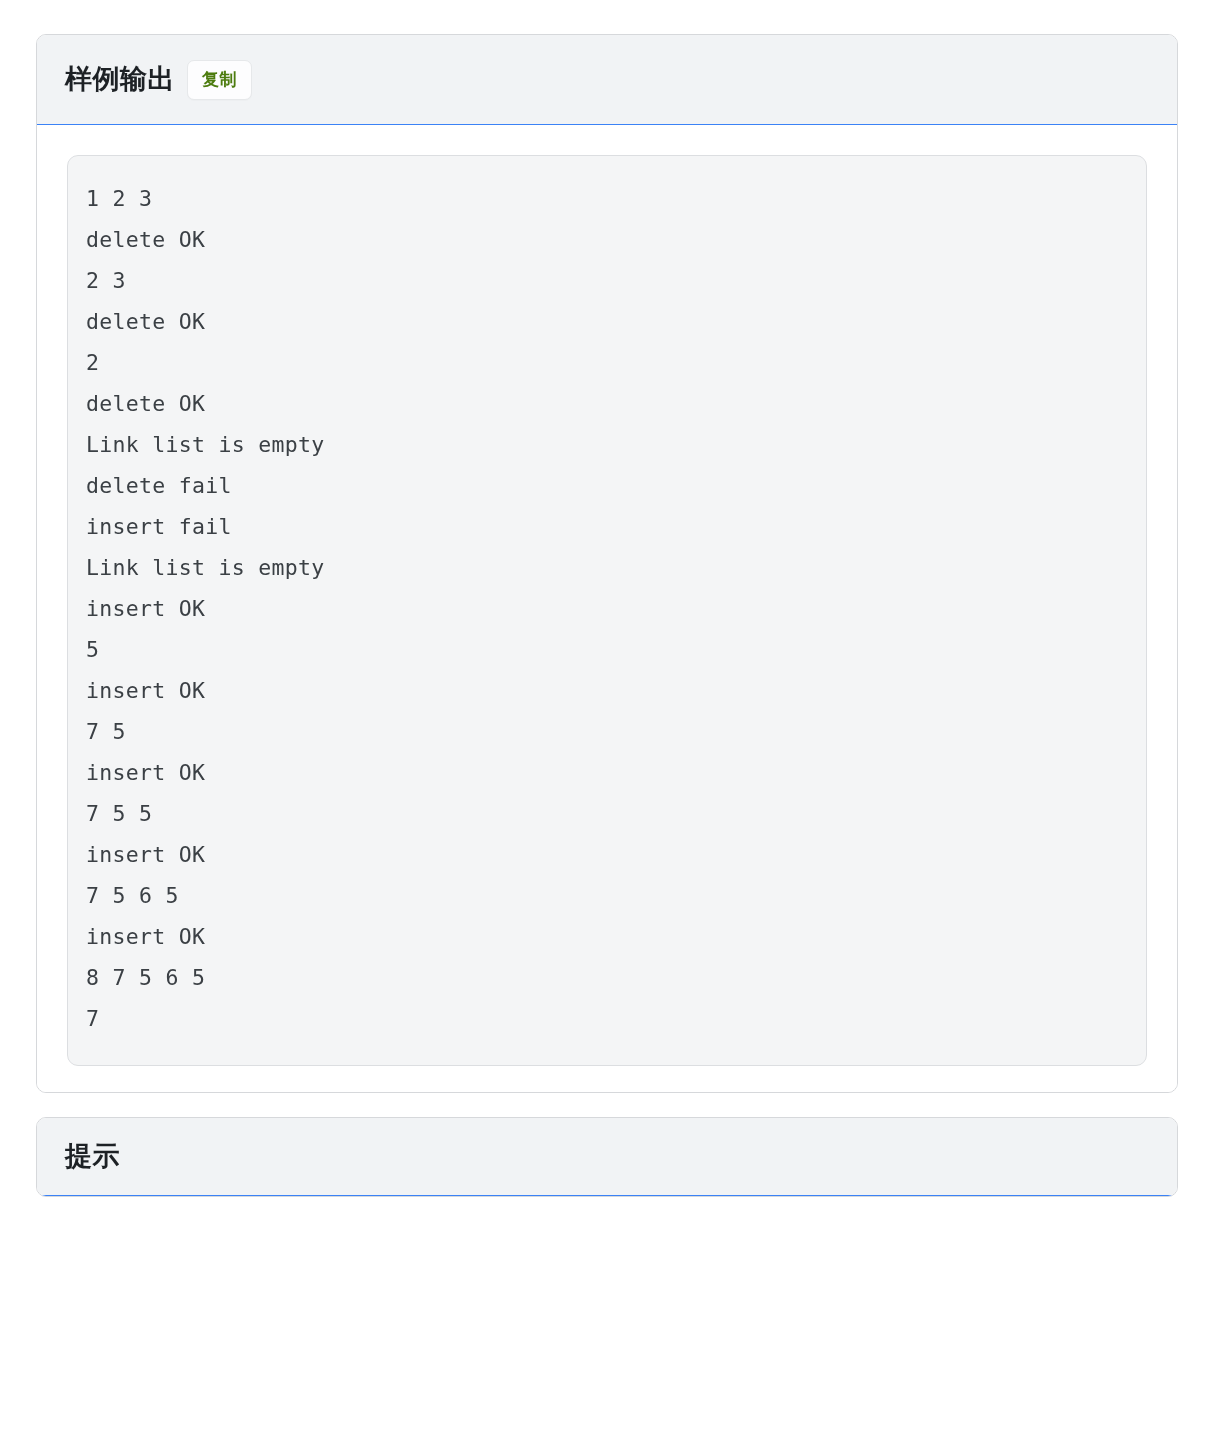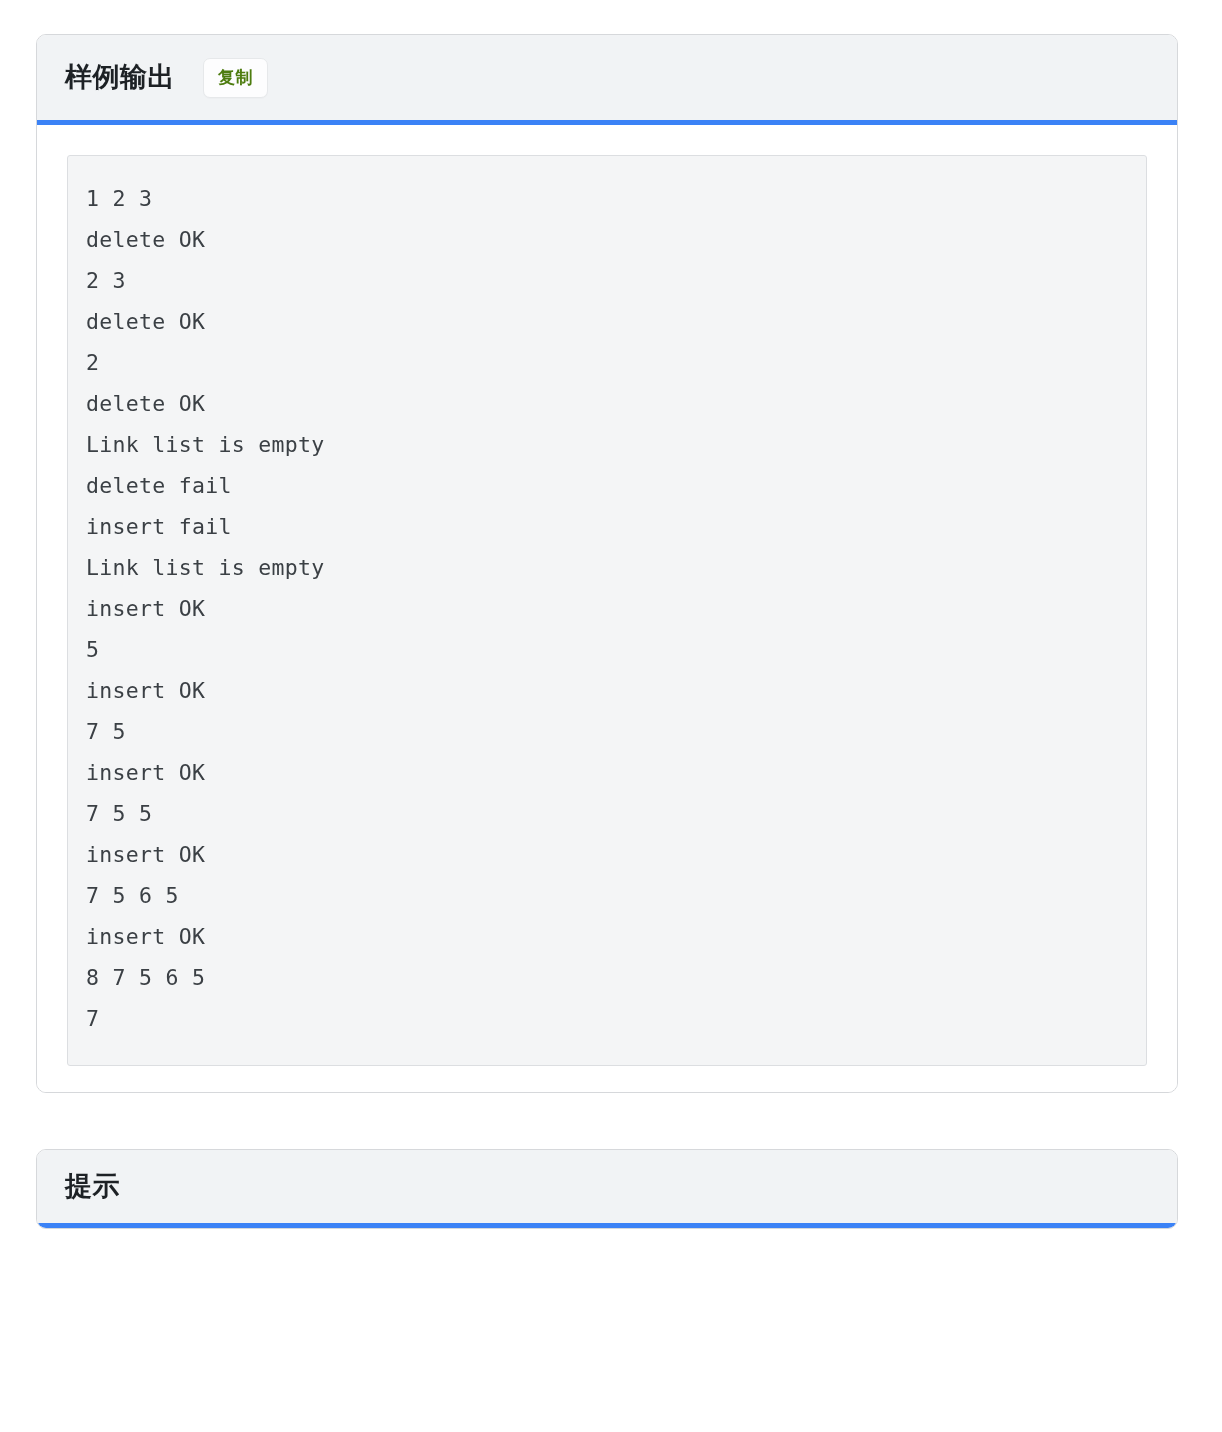--- a/index.html
+++ b/index.html
@@ -22,25 +22,25 @@
 
   
   .card {
     background: #ffffff;
     border: 1px solid #d6d8db;
     border-radius: 10px;
     overflow: hidden;
   }
   .card-header {
     background: #f1f3f5;
-    border-bottom: 5px solid #3b82f6;
+    border-bottom: 1px solid #3b82f6;
     padding: 22px 28px 22px 28px;
     display: flex;
     align-items: center;
-    gap: 28px;
+    gap: 12px;
     min-height: 90px;
   }
   .card-title {
     font-size: 27px;
     font-weight: bold;
     letter-spacing: 0.5px;
     color: #1d2125;
     line-height: 1.2;
   }
   .copy-button {
@@ -60,36 +60,36 @@
   }
   .card-body {
     background: #ffffff;
     padding: 30px 30px 26px 30px;
   }
 
   
   .code-block {
     background: #f4f5f6;
     border: 1px solid #dcdee1;
-    border-radius: 3px;
+    border-radius: 11px;
     padding: 22px 24px 26px 18px;
   }
   .code-block pre {
     margin: 0;
     font-family: "DejaVu Sans Mono", "Liberation Mono", monospace;
     font-size: 21.5px;
     line-height: 41px;
     color: #3b4045;
     white-space: pre;
     letter-spacing: 0.3px;
   }
 
   
   .hint-card {
-    margin-top: 56px;
+    margin-top: 24px;
     text-align: center;
   }
   .hint-card .card-header {
     min-height: 78px;
     padding: 18px 28px;
   }
   .hint-card .card-body {
     padding: 28px 30px 40px 30px;
   }
   .hint-text {

